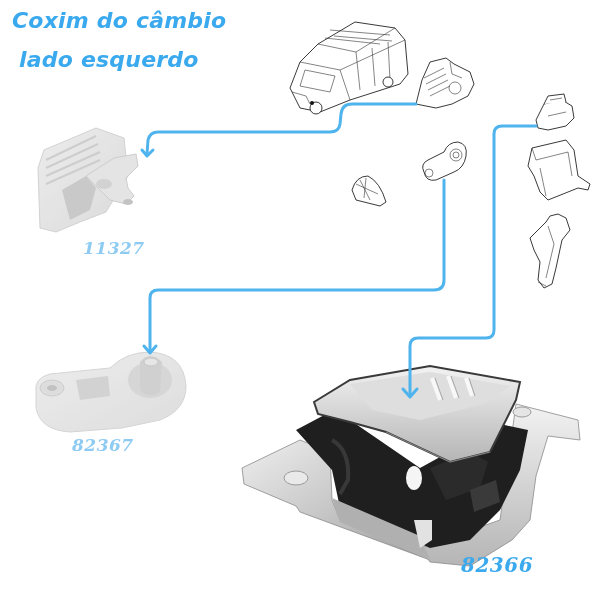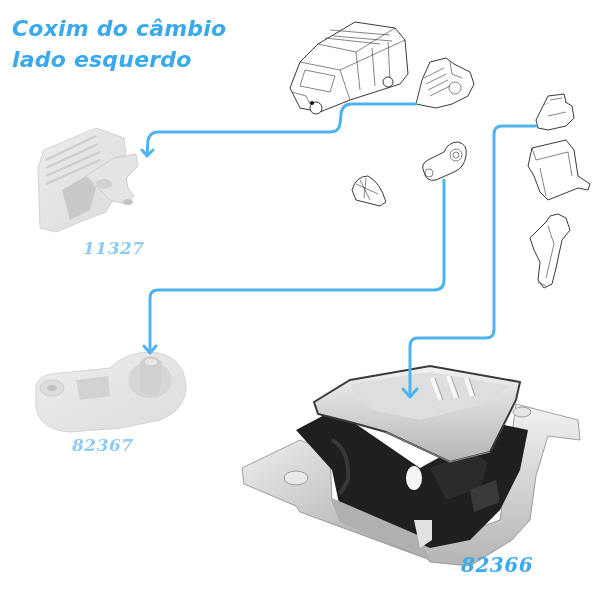--- a/index.html
+++ b/index.html
@@ -1,22 +1,22 @@
 <!DOCTYPE html>
 <html><head>
 <meta charset="utf-8">
 <style>
   html, body { margin: 0; padding: 0; background: #ffffff; }
   body { width: 600px; height: 600px; position: relative; overflow: hidden;
          font-family: "DejaVu Serif", serif; }
   .title { position: absolute; left: 12px; color: #3aa9ee;
            font-family: "DejaVu Sans", sans-serif; font-weight: bold; font-style: italic;
            font-size: 22px; letter-spacing: 0.2px; line-height: 1; }
-  .title.l1 { top: 18px; }
-  .title.l2 { top: 49px; }
+  .title.l1 { top: 10px; }
+  .title.l2 { top: 49px; margin-left: 7px; }
   .part-no { position: absolute; font-family: "DejaVu Serif", serif; font-weight: bold;
              font-style: italic; letter-spacing: 0.5px; line-height: 1; }
   svg { position: absolute; left: 0; top: 0; }
   .lineart { fill: #ffffff; stroke: #222; stroke-width: 0.9; stroke-linejoin: round; }
   .lineart-thin { fill: none; stroke: #333; stroke-width: 0.6; }
   .connector { fill: none; stroke-width: 3; stroke-linecap: round; stroke-linejoin: round; }
 </style>
 </head>
 <body>
 

